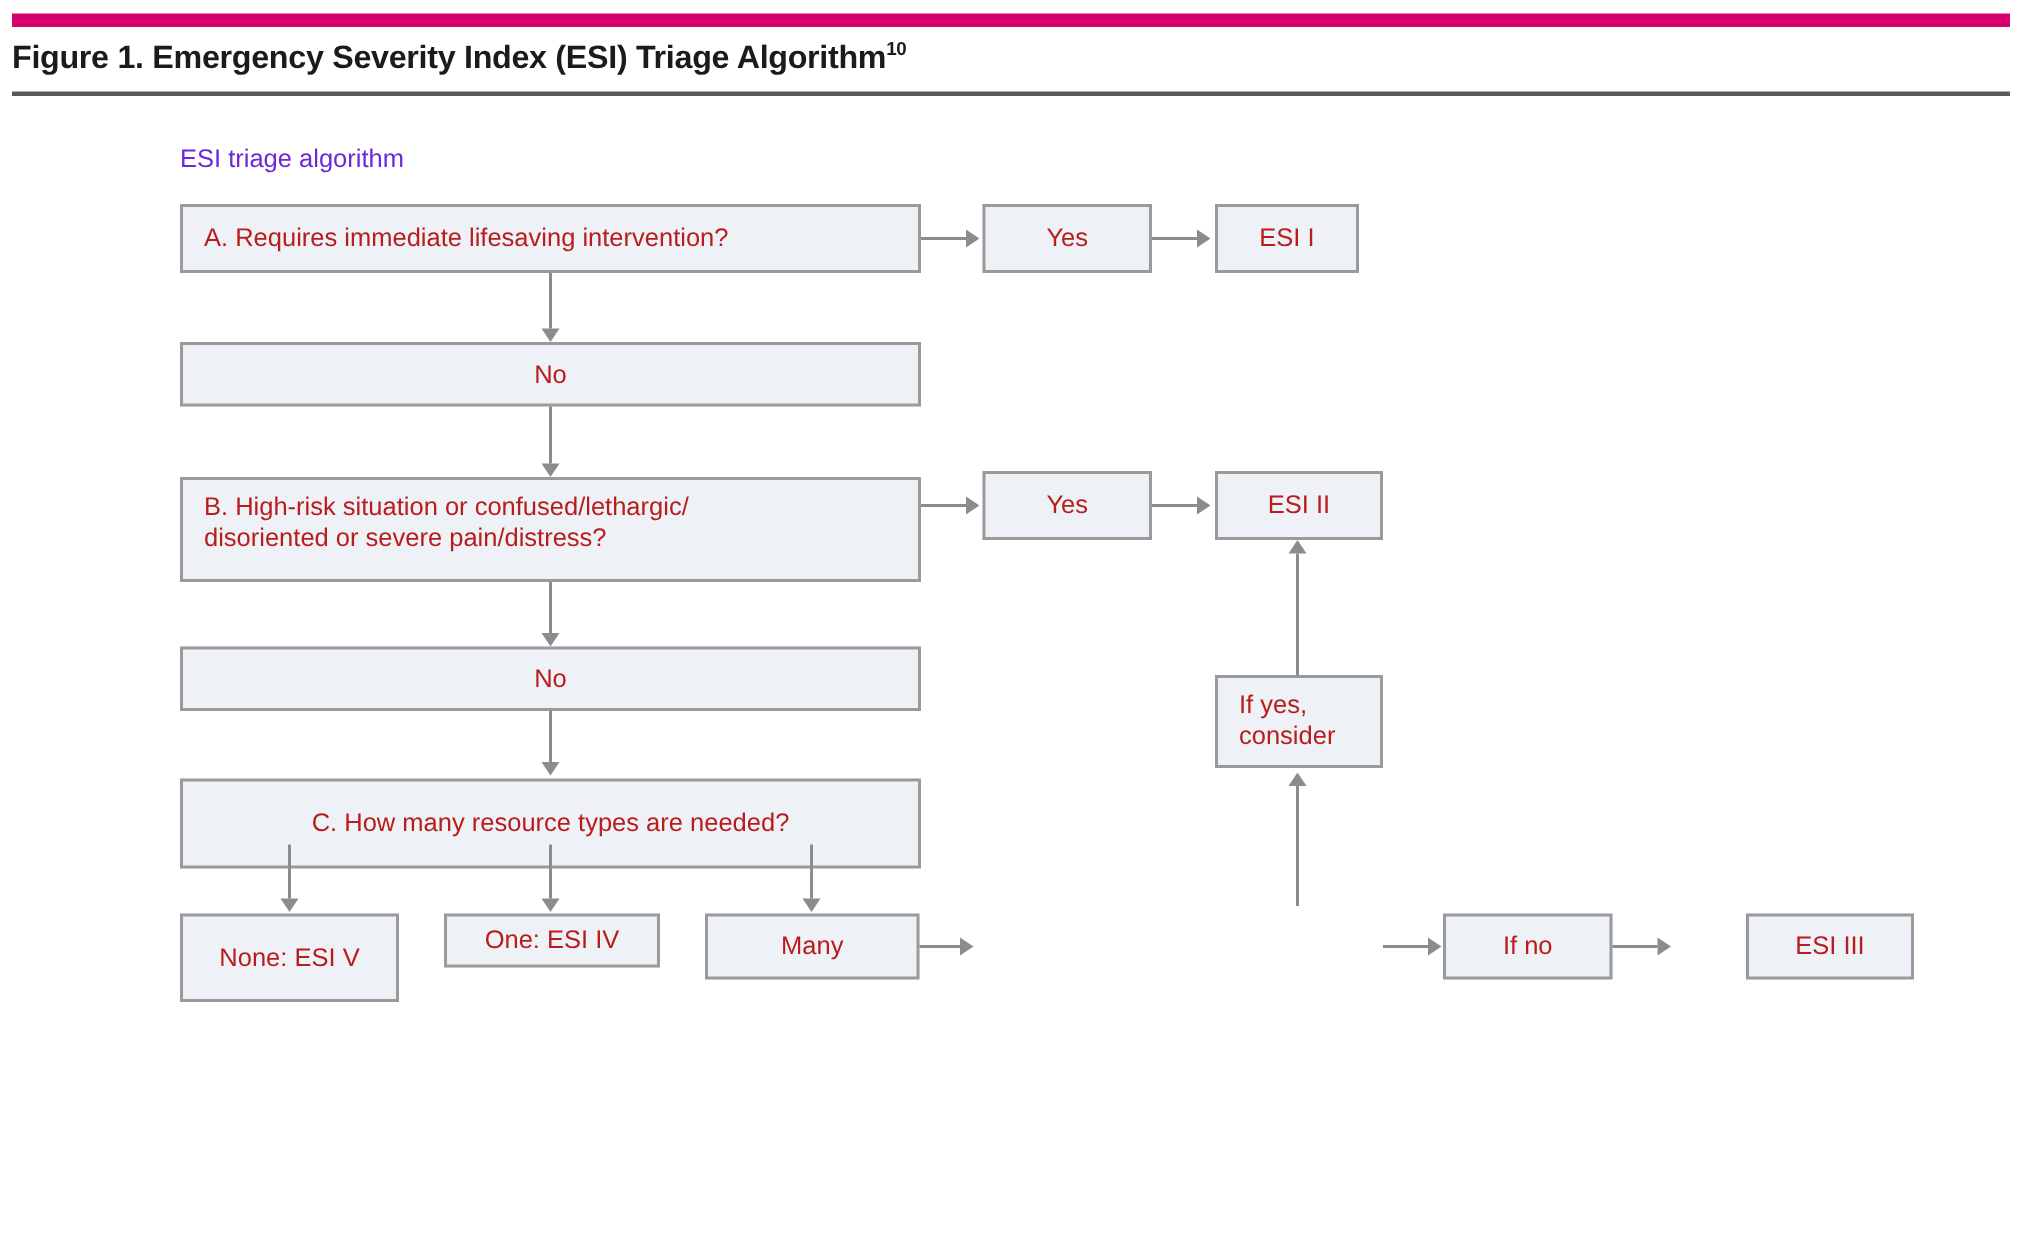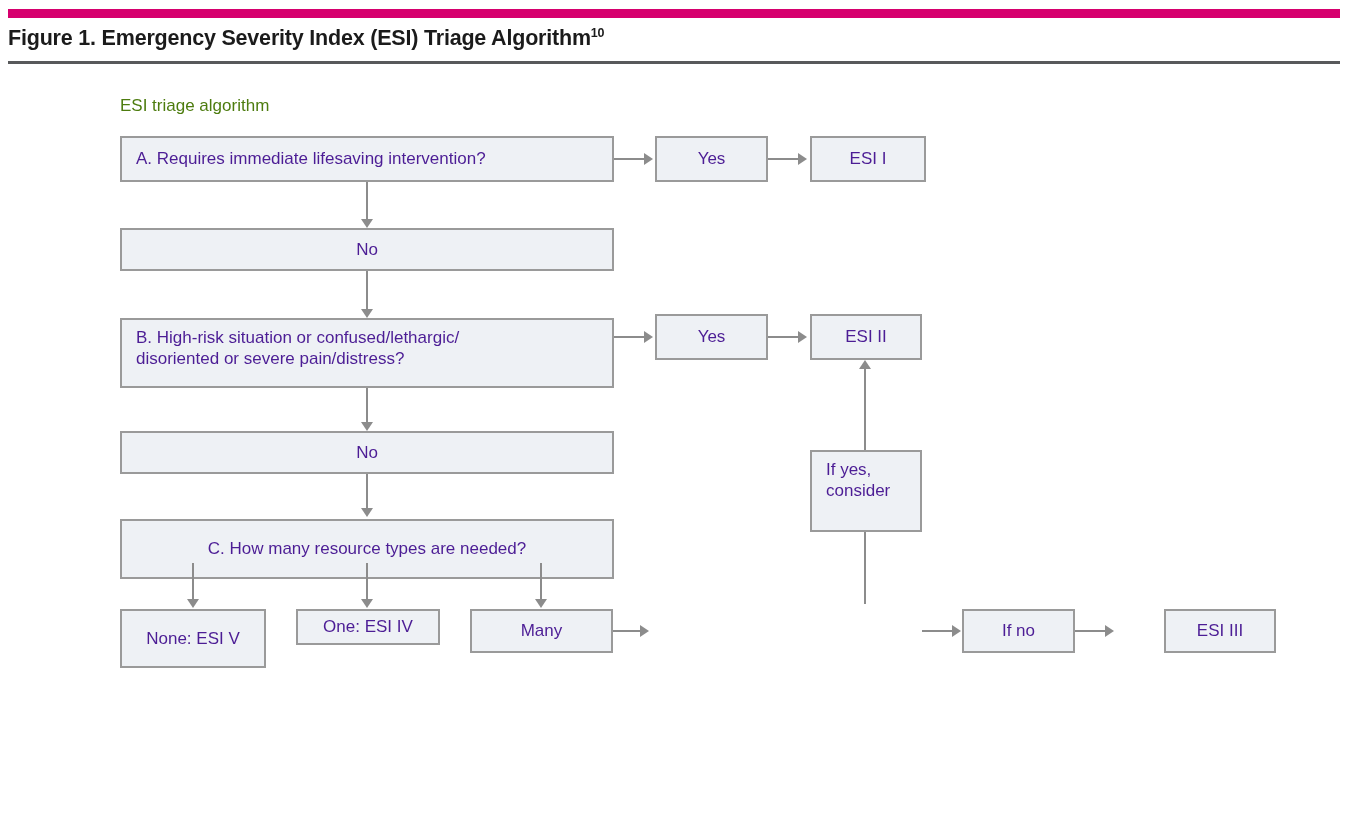--- a/index.html
+++ b/index.html
@@ -51,30 +51,30 @@
     width: 1332px;
     height: 3px;
     background: #58595b;
   }
   
   #chart-caption {
     position: absolute;
     left: 120px;
     top: 96px;
     font-size: 17px;
-    color: #4d7c0f;
+    color: #6d28d9;
     white-space: nowrap;
   }
   .node {
     position: absolute;
     box-sizing: border-box;
     background: #eef1f5;
     border: 2px solid #9a9a9a;
     font-size: 17px;
-    color: #4c1d95;
+    color: #b91c1c;
     display: flex;
     align-items: center;
     justify-content: center;
     text-align: center;
     line-height: 1.26;
   }
   .node.left {
     justify-content: flex-start;
     text-align: left;
     padding-left: 14px;
@@ -133,21 +133,21 @@
   <div class="conn h" style="left:614px; top:158px; width:30px;"></div>
   <div class="arrowhead right" style="left:644px; top:153px;"></div>
 
   <div class="node" style="left:655px; top:136px; width:113px; height:46px;">
     <span>Yes</span>
   </div>
 
   <div class="conn h" style="left:768px; top:158px; width:30px;"></div>
   <div class="arrowhead right" style="left:798px; top:153px;"></div>
 
-  <div class="node" style="left:810px; top:136px; width:116px; height:46px;">
+  <div class="node" style="left:810px; top:136px; width:96px; height:46px;">
     <span>ESI I</span>
   </div>
 
   <div class="conn v" style="left:366px; top:182px; height:37px;"></div>
   <div class="arrowhead down" style="left:361px; top:219px;"></div>
 
   <div class="node" style="left:120px; top:228px; width:494px; height:43px;">
     <span>No</span>
   </div>
 
@@ -208,21 +208,21 @@
     <span>Many</span>
   </div>
 
   <div class="conn h" style="left:613px; top:630px; width:27px;"></div>
   <div class="arrowhead right" style="left:640px; top:625px;"></div>
 
 
   <div class="conn v" style="left:864px; top:524px; height:80px;"></div>
   <div class="arrowhead up" style="left:859px; top:515px;"></div>
 
-  <div class="node topleft" style="left:810px; top:450px; width:112px; height:82px;">
+  <div class="node topleft" style="left:810px; top:450px; width:112px; height:62px;">
     <div>
       <div>If yes,</div>
       <div>consider</div>
     </div>
   </div>
 
   <div class="conn v" style="left:864px; top:369px; height:81px;"></div>
   <div class="arrowhead up" style="left:859px; top:360px;"></div>
 
   <div class="conn h" style="left:922px; top:630px; width:30px;"></div>

